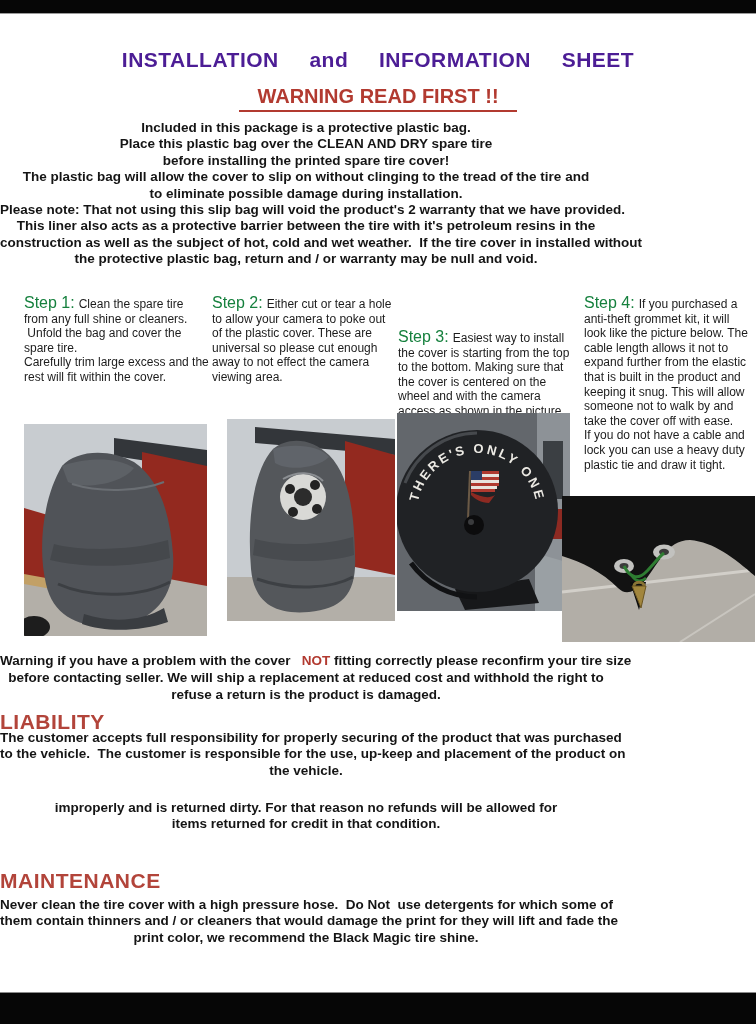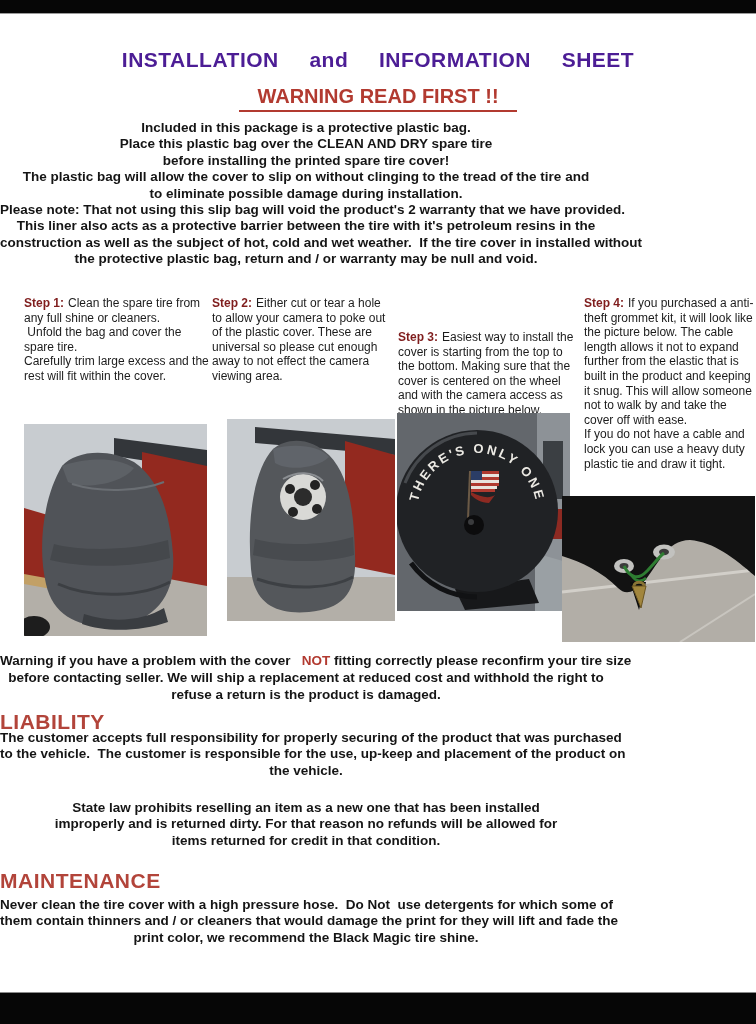--- a/index.html
+++ b/index.html
@@ -22,21 +22,21 @@
     display:inline-block;font-size:20px;font-weight:bold;color:#b23a30;
     border-bottom:2px solid #b23a30;padding:0 18px 2px 18px;white-space:pre;
   }
   .center-lines{position:absolute;left:0;width:612px;text-align:center;}
   .center-lines .ln{
     font-size:13.5px;font-weight:bold;line-height:16.4px;white-space:pre;color:#151515;
   }
   .intro{top:120px;}
   .step-col{position:absolute;top:296px;font-size:12px;line-height:14.6px;color:#1c1c1c;}
   .step-col .body{white-space:pre-wrap;}
-  .step-label{font-size:12px;font-weight:bold;color:#7f1d1d;margin-right:4px;}
+  .step-label{font-size:16px;font-weight:normal;color:#15803d;margin-right:4px;}
   .s1{left:24px;width:186px;}
   .s2{left:212px;width:182px;}
   .s3{left:398px;width:176px;margin-top:34px;}
   .s4{left:584px;width:170px;}
   .photo{position:absolute;}
   .photo svg{display:block;width:100%;height:100%;}
   .p1{left:24px;top:424px;width:183px;height:212px;}
   .p2{left:227px;top:419px;width:168px;height:202px;}
   .p3{left:397px;top:413px;width:173px;height:198px;}
   .p4{left:562px;top:496px;width:193px;height:146px;}
@@ -185,21 +185,20 @@
 </div>
 
 <div class="sec-heading liability-heading">LIABILITY</div>
 <div class="center-lines liability-body">
   <div class="ln">The customer accepts full responsibility for properly securing of the product that was purchased</div>
   <div class="ln">to the vehicle.  The customer is responsible for the use, up-keep and placement of the product on</div>
   <div class="ln">the vehicle.</div>
 </div>
 
 <div class="center-lines resale">
-  <div class="ln">State law prohibits reselling an item as a new one that has been installed</div>
   <div class="ln">improperly and is returned dirty. For that reason no refunds will be allowed for</div>
   <div class="ln">items returned for credit in that condition.</div>
 </div>
 
 <div class="sec-heading maint-heading">MAINTENANCE</div>
 <div class="center-lines maint-body">
   <div class="ln">Never clean the tire cover with a high pressure hose.  Do Not  use detergents for which some of</div>
   <div class="ln">them contain thinners and / or cleaners that would damage the print for they will lift and fade the</div>
   <div class="ln">print color, we recommend the Black Magic tire shine.</div>
 </div>

